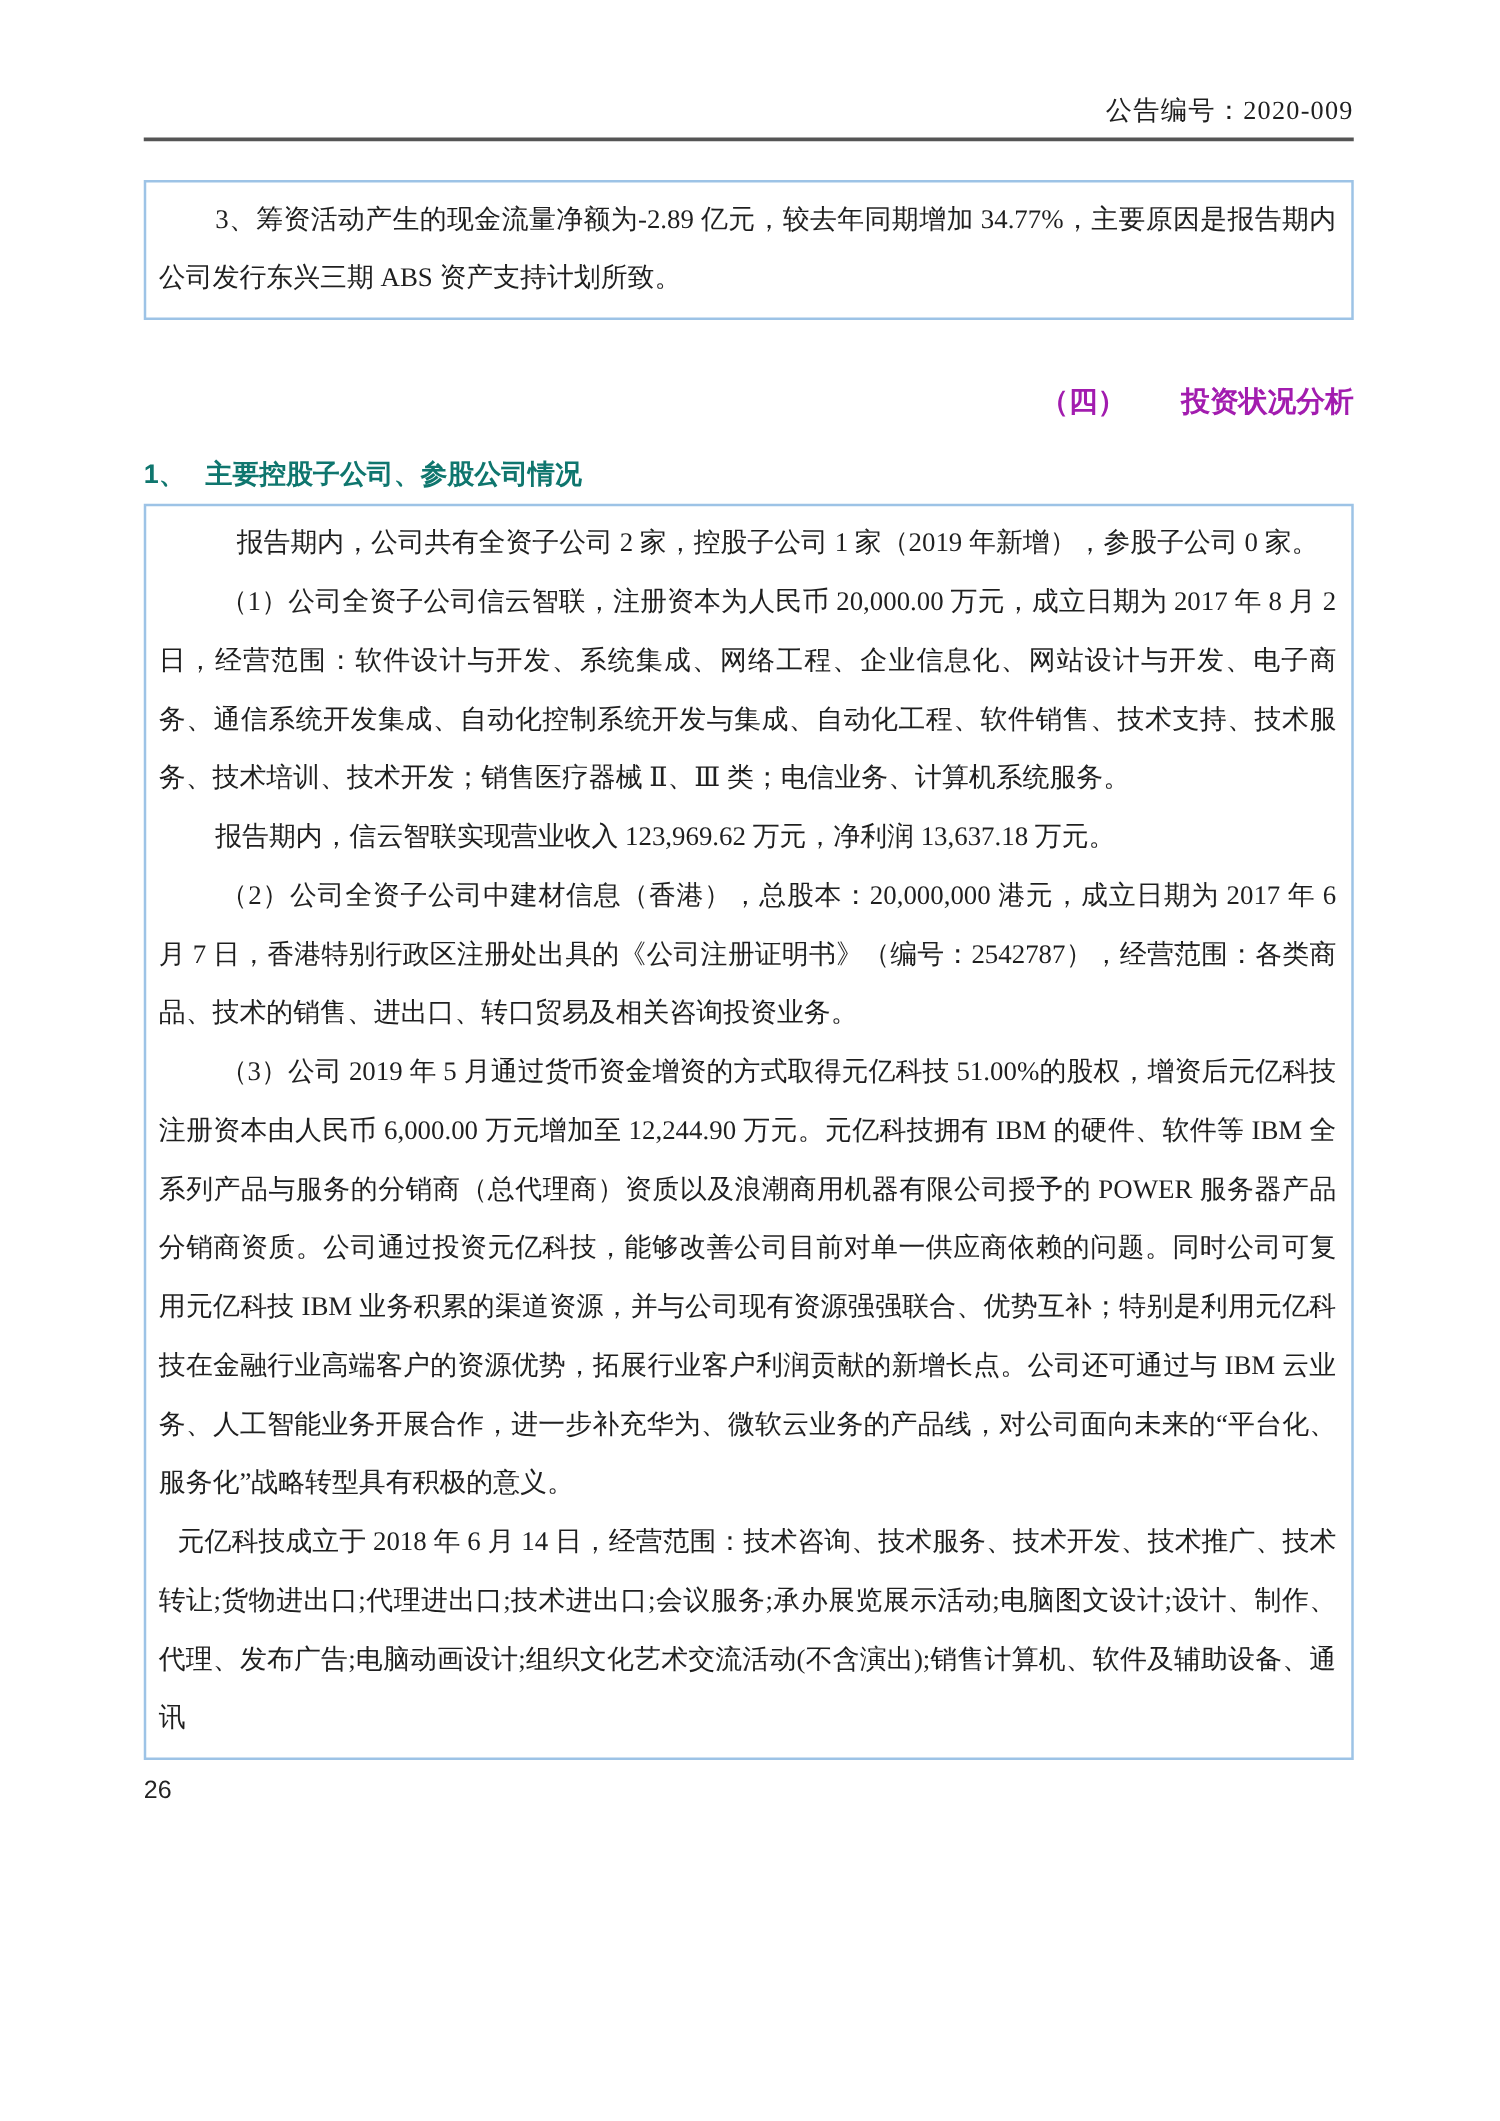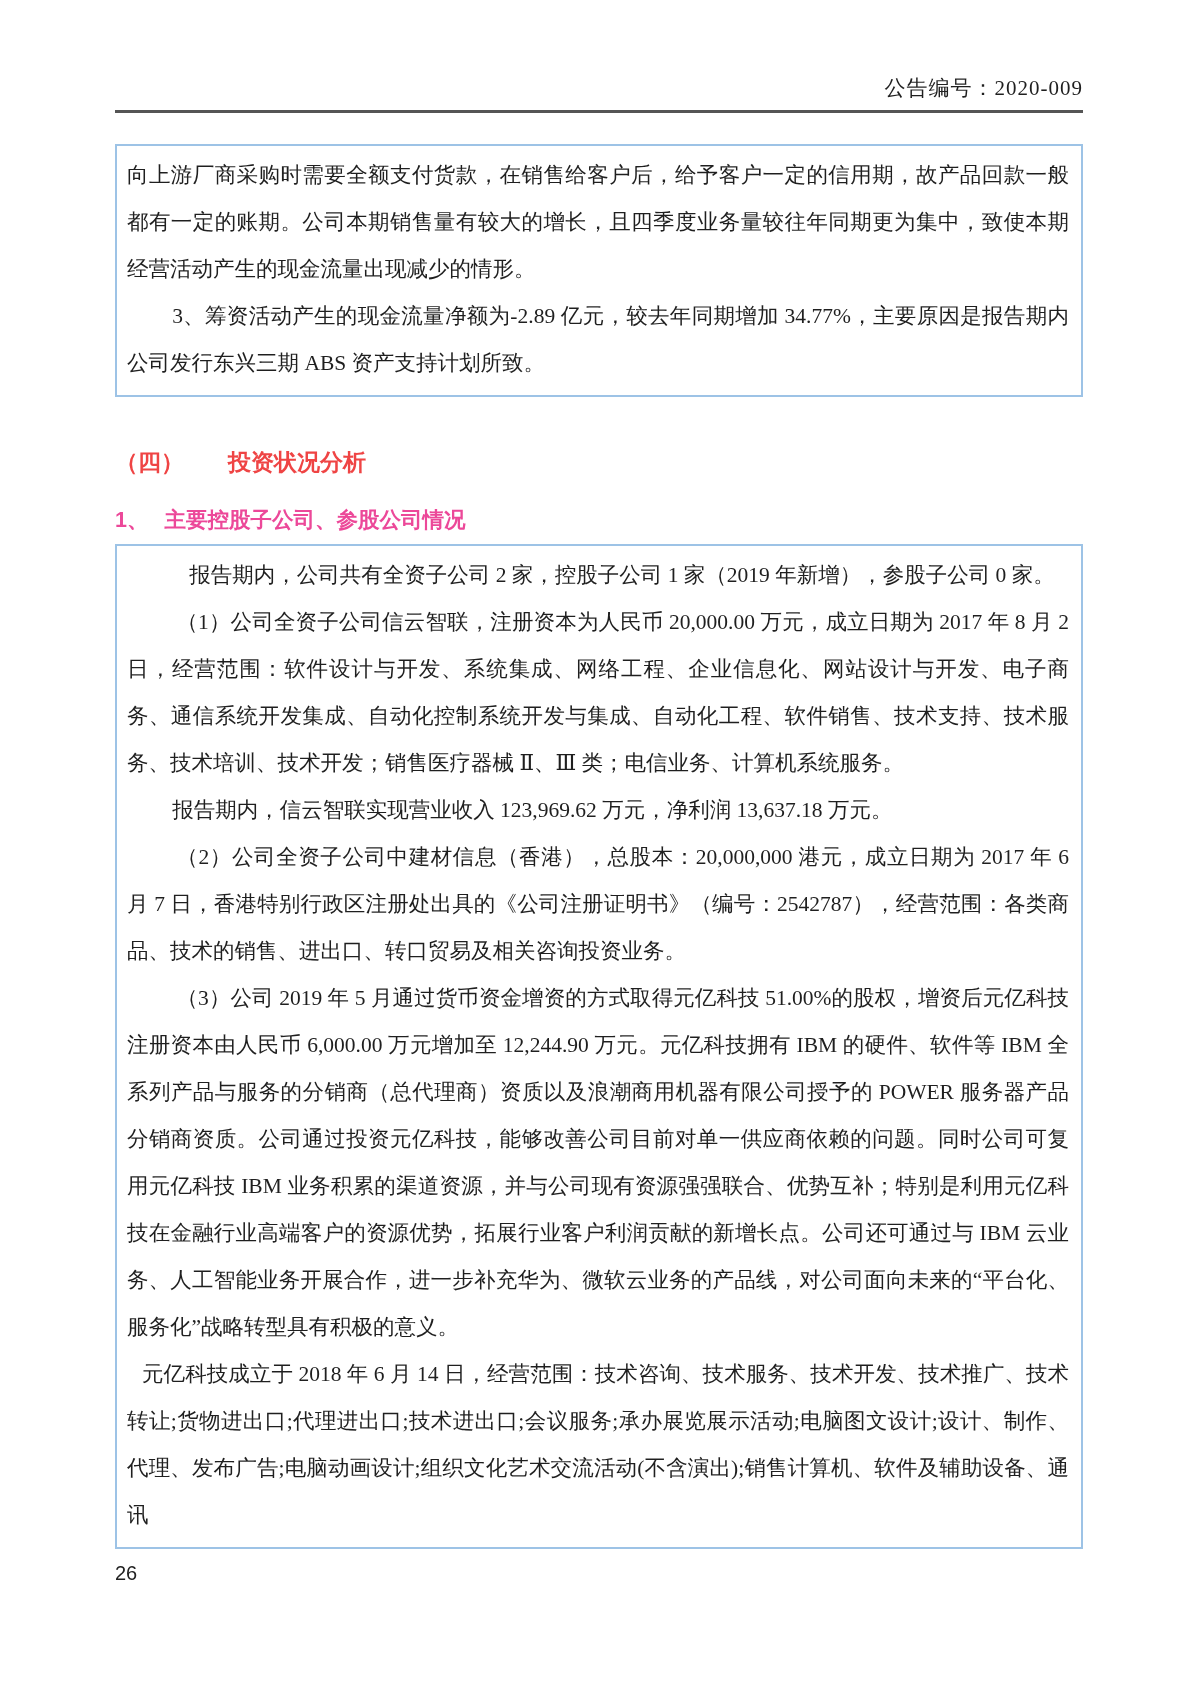--- a/index.html
+++ b/index.html
@@ -51,30 +51,31 @@
   .ind-sm{text-indent:0.7em;}
   .ind-2{text-indent:2.1em;}
   .ind-22{text-indent:2.3em;}
   .ind-3{text-indent:2.9em;}
   
   .section-heading{
     margin-top:50px;
     font-size:23px;
     font-weight:bold;
     font-family:"Liberation Sans","DejaVu Sans",sans-serif;
-    color:#ef4444;
+    color:#a21caf;
+    text-align:right;
   }
   .section-heading .sec-num{margin-right:44px;}
   .sub-heading{
     margin-top:27px;
     margin-bottom:9px;
     font-size:21.5px;
     font-weight:bold;
     font-family:"Liberation Sans","DejaVu Sans",sans-serif;
-    color:#ec4899;
+    color:#0f766e;
   }
   .sub-heading .sub-num{margin-right:16px;}
   
   .page-footer{
     margin-top:13px;
     text-align:left;
     font-size:20px;
     font-family:"Liberation Sans","DejaVu Sans",sans-serif;
     color:#222;
   }
@@ -83,21 +84,20 @@
 <body>
 
 <div class="page">
 
   <div class="doc-header">
     <span>公告编号：2020-009</span>
   </div>
   <div class="header-rule"></div>
 
   <div class="text-box box-1">
-    <p class="ind-0">向上游厂商采购时需要全额支付货款，在销售给客户后，给予客户一定的信用期，故产品回款一般都有一定的账期。公司本期销售量有较大的增长，且四季度业务量较往年同期更为集中，致使本期经营活动产生的现金流量出现减少的情形。</p>
     <p class="ind-2">3、筹资活动产生的现金流量净额为-2.89 亿元，较去年同期增加 34.77%，主要原因是报告期内公司发行东兴三期 ABS 资产支持计划所致。</p>
   </div>
 
   <div class="section-heading">
     <span class="sec-num">（四）</span><span>投资状况分析</span>
   </div>
 
   <div class="sub-heading">
     <span class="sub-num">1、</span><span>主要控股子公司、参股公司情况</span>
   </div>

